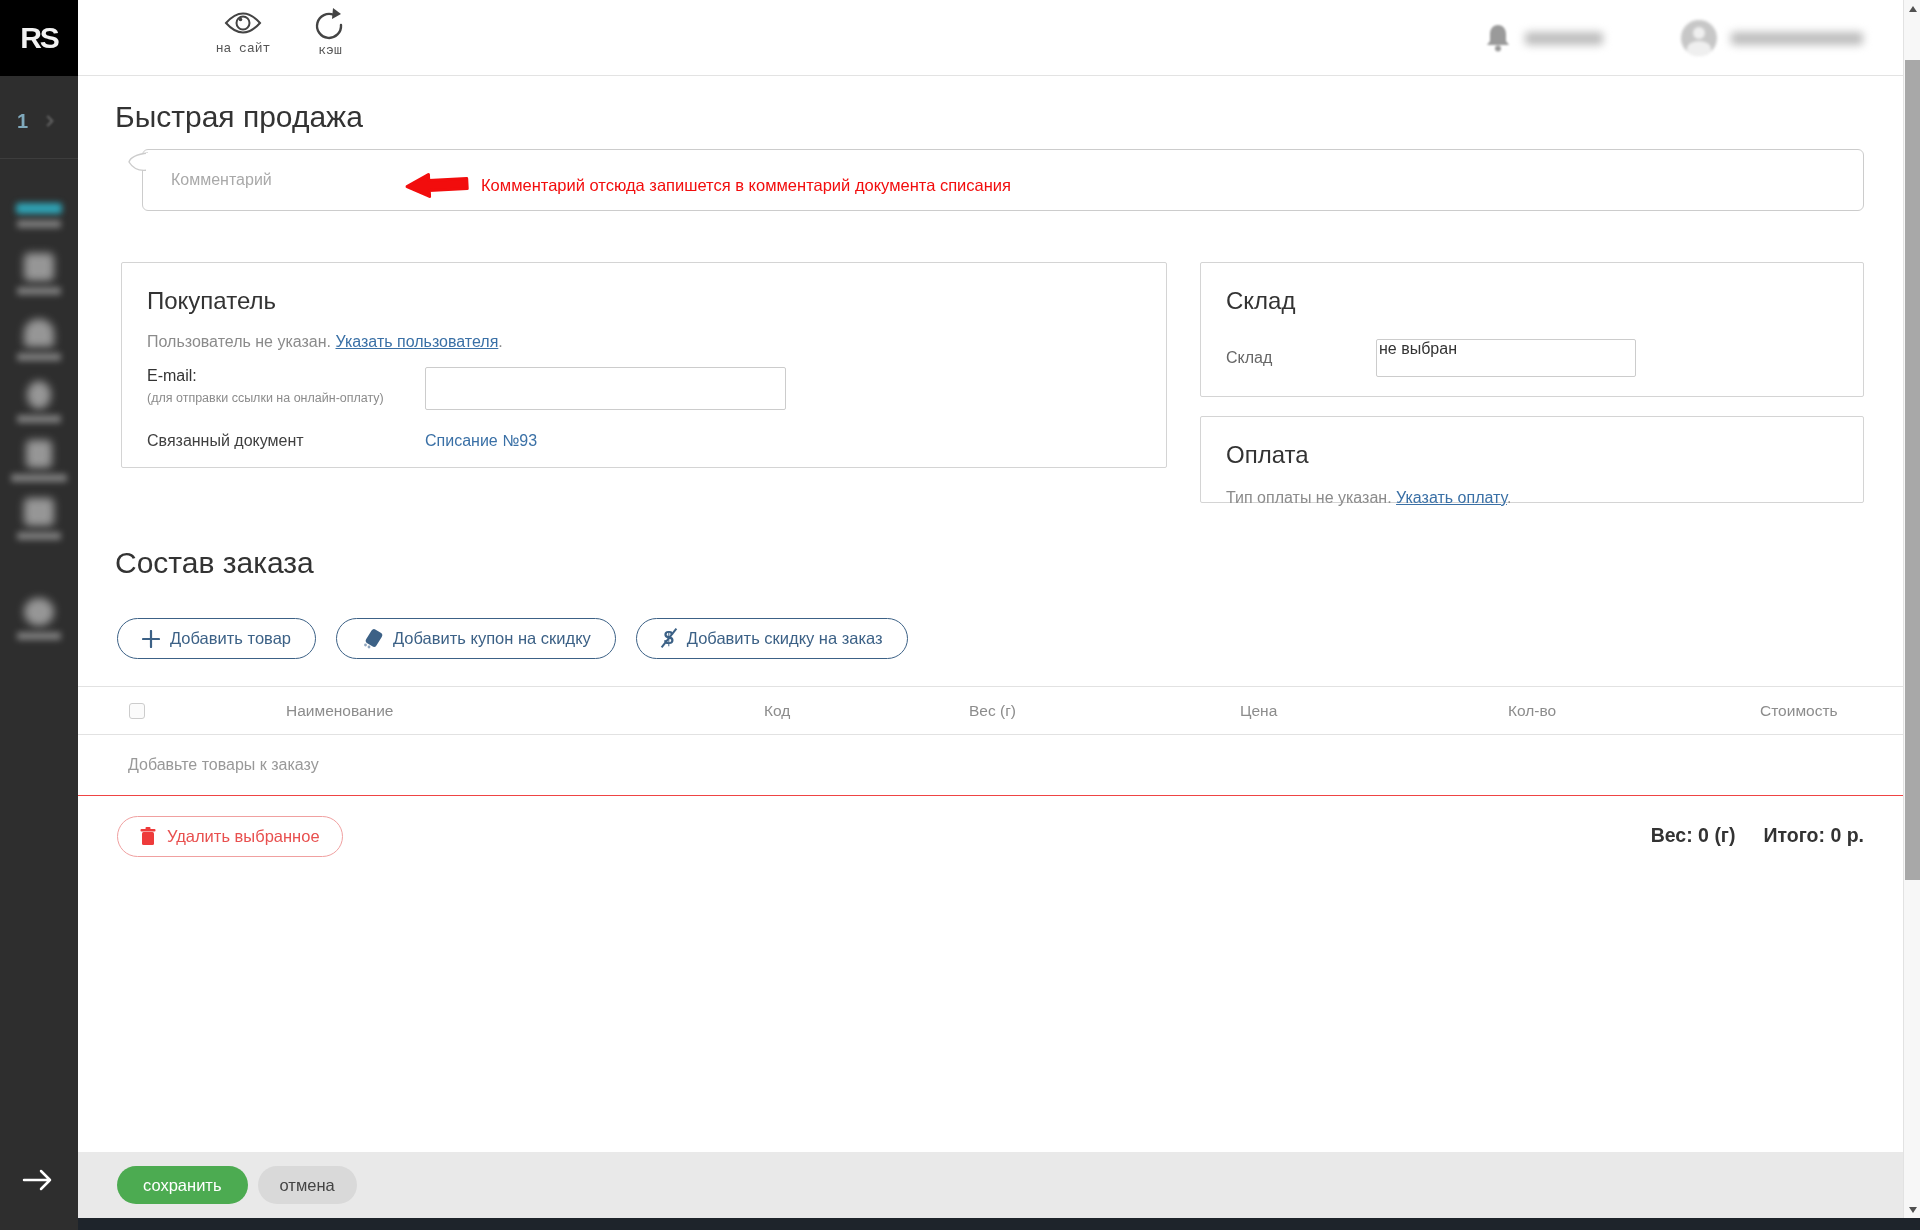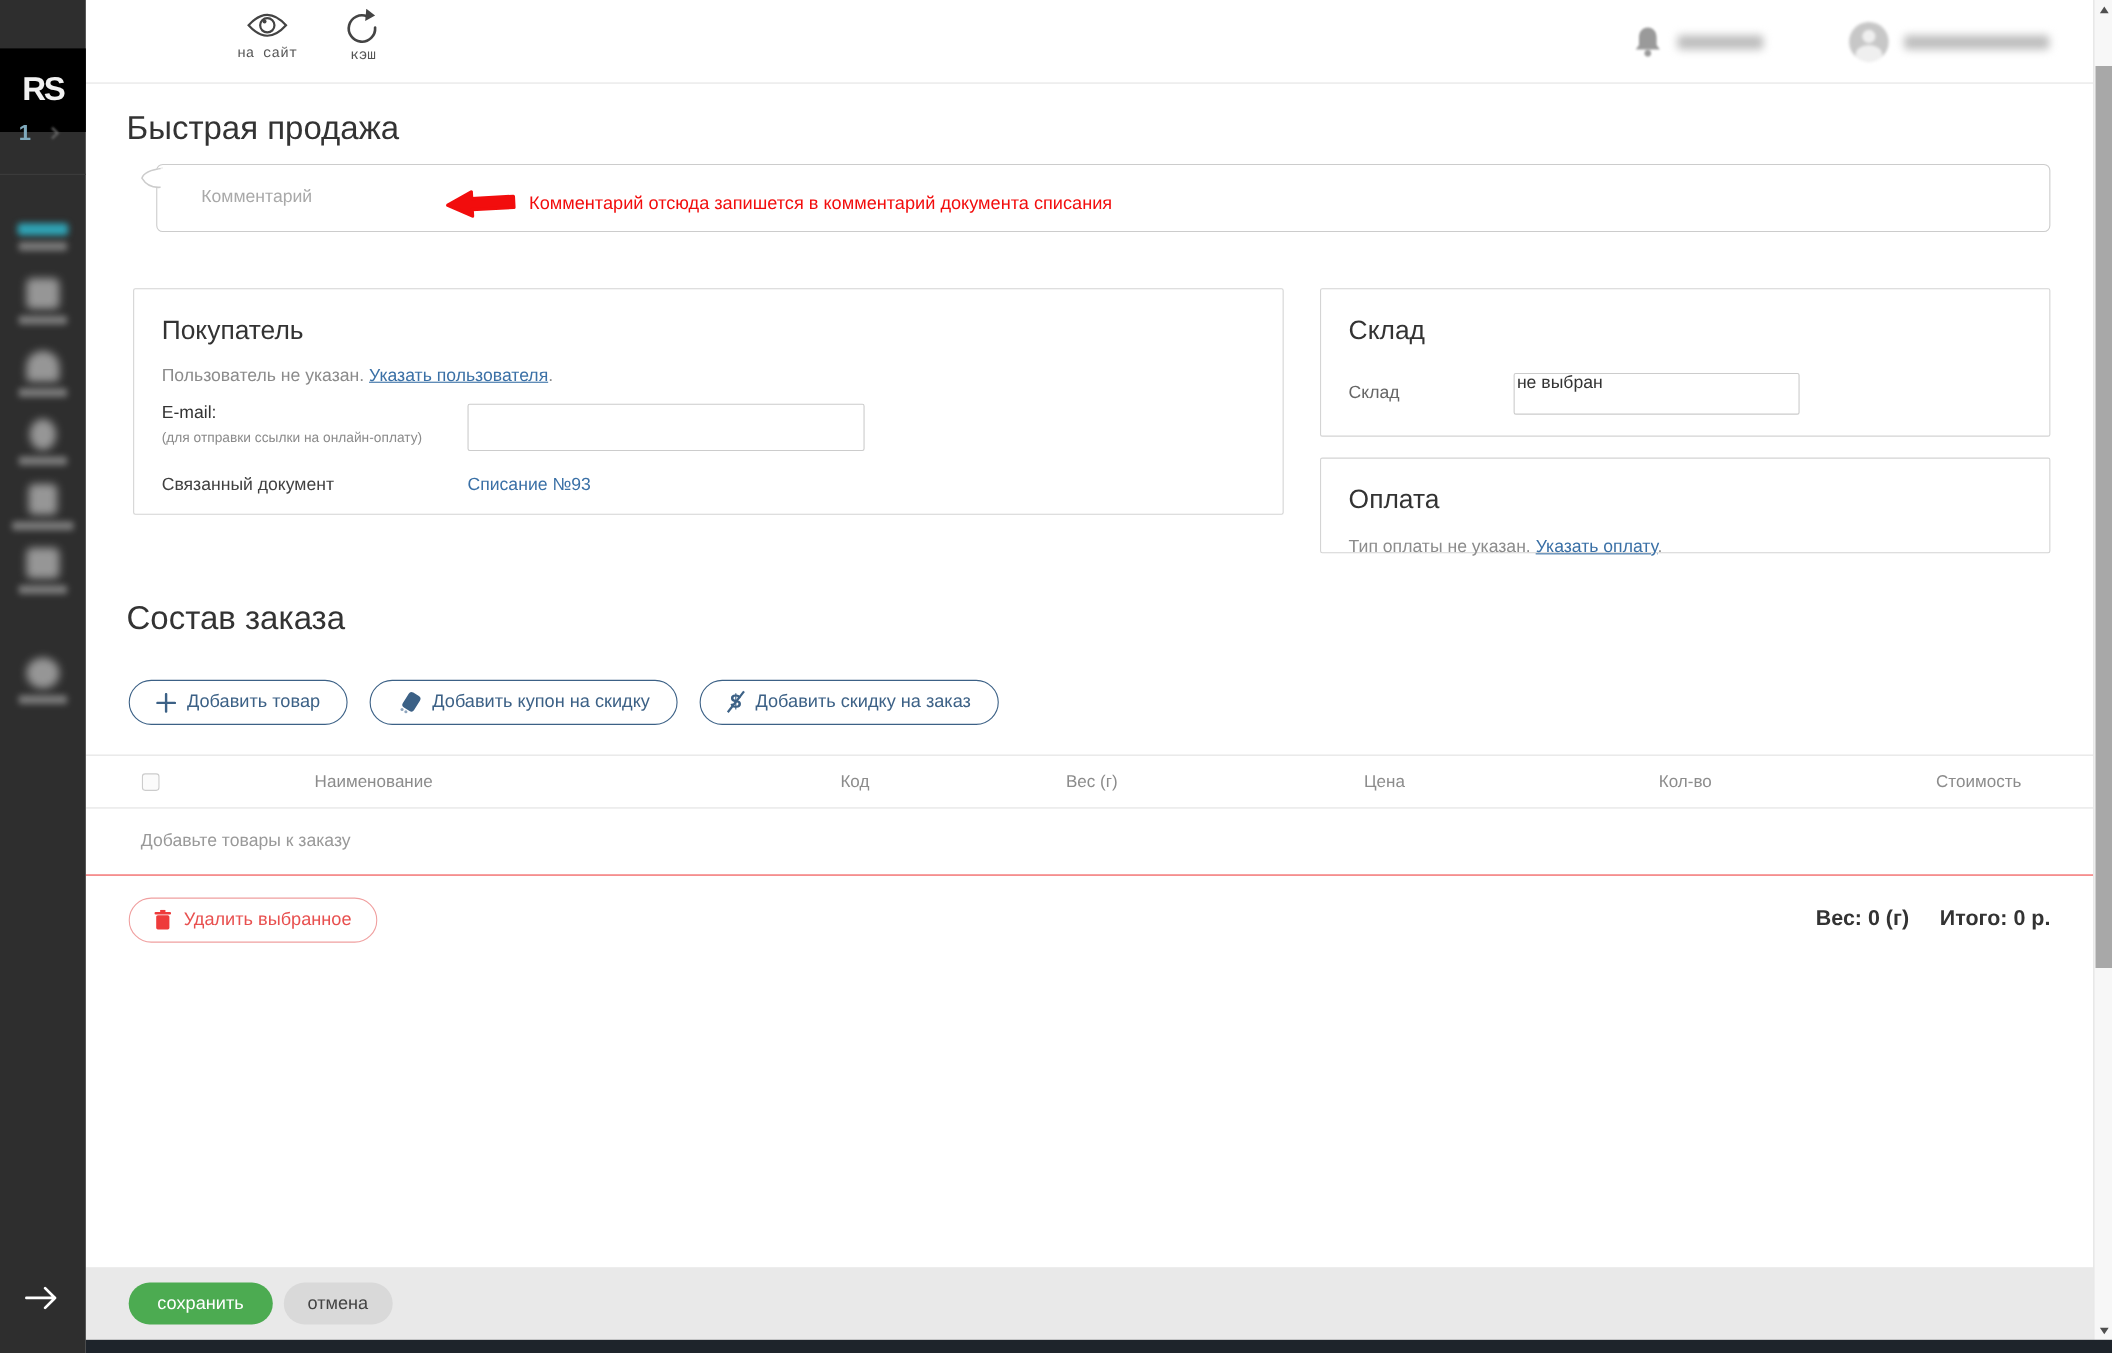--- a/index.html
+++ b/index.html
@@ -4,21 +4,21 @@
 <style>
   * { margin:0; padding:0; box-sizing:border-box; }
   html,body { width:1920px; height:1230px; }
   body {
     font-family:"Liberation Sans", sans-serif;
     background:#fff; color:#333; overflow:hidden; position:relative;
   }
 
   
   .sidebar { position:absolute; left:0; top:0; width:78px; height:1230px; background:#2e2e2e; z-index:30; }
-  .logo-block { width:78px; height:76px; background:#000; display:flex; align-items:center; justify-content:center;margin-top:44px; }
+  .logo-block { width:78px; height:76px; background:#000; display:flex; align-items:center; justify-content:center; }
   .logo-text { color:#f2f2f2; font-size:30px; font-weight:bold; letter-spacing:-2px; }
   .pager-item { position:absolute; top:104px; left:0; width:78px; height:34px; display:flex; align-items:center; }
   .pager-num { color:#7fa9bc; font-size:20px; font-weight:bold; margin-left:17px; filter:blur(0.6px); }
   .pager-chevron { width:8px; height:8px; border-right:2px solid #666; border-top:2px solid #666; transform:rotate(45deg); margin-left:16px; filter:blur(1px); }
   .side-divider { position:absolute; left:0; top:158px; width:78px; height:1px; background:#3d3d3d; }
   .nav-item { position:absolute; left:0; width:78px; display:flex; flex-direction:column; align-items:center; gap:6px; }
   .nav-icon-blur { width:30px; height:28px; background:#a9a9a9; border-radius:5px; filter:blur(4px); opacity:.85; }
   .nav-bar-active { width:46px; height:11px; background:#2fa3b5; border-radius:3px; filter:blur(3px); }
   .nav-label-blur { width:44px; height:8px; background:#8f8f8f; border-radius:2px; filter:blur(3px); opacity:.8; }
   .sidebar-bottom-arrow { position:absolute; left:20px; top:1166px; }
@@ -43,21 +43,21 @@
   .tri-up { width:0; height:0; border-left:4px solid transparent; border-right:4px solid transparent; border-bottom:6px solid #505050; }
   .tri-down { width:0; height:0; border-left:4px solid transparent; border-right:4px solid transparent; border-top:6px solid #505050; }
   .sb-thumb { position:absolute; left:1px; top:60px; width:16px; height:820px; background:#a8a8a8; cursor:pointer; }
 
   
   .main { position:absolute; left:78px; top:76px; right:17px; bottom:0; background:#fff; }
   .page-title { position:absolute; left:37px; top:24px; font-size:30px; color:#333; font-weight:400; }
 
   
   .comment-wrap { position:absolute; left:64px; top:73px; width:1722px; height:62px; }
-  .comment-input { width:100%; height:100%; border:1px solid #ccc; border-radius:6px; font-size:16px; padding:0 40px; color:#333; font-family:"Liberation Sans",sans-serif; outline:none; }
+  .comment-input { width:100%; height:100%; border:1px solid #ccc; border-radius:6px; font-size:16px; padding:0 28px; color:#333; font-family:"Liberation Sans",sans-serif; outline:none; }
   .comment-input::placeholder { color:#a9a9a9; }
   .comment-tail { position:absolute; left:-15px; top:3px; }
 
   .annotation { position:absolute; left:327px; top:95px; display:flex; align-items:center; gap:10px; z-index:5; pointer-events:none; }
   .annotation-text { color:#f20d0d; font-size:16.5px; }
 
   .card { position:absolute; border:1px solid #d4d4d4; border-radius:2px; background:#fff; }
   .card h2 { font-size:24px; font-weight:400; color:#333; }
   .card-customer { left:43px; top:186px; width:1046px; height:206px; padding:24px 25px; }
   .card-warehouse { left:1122px; top:186px; width:664px; height:135px; padding:24px 25px; }

